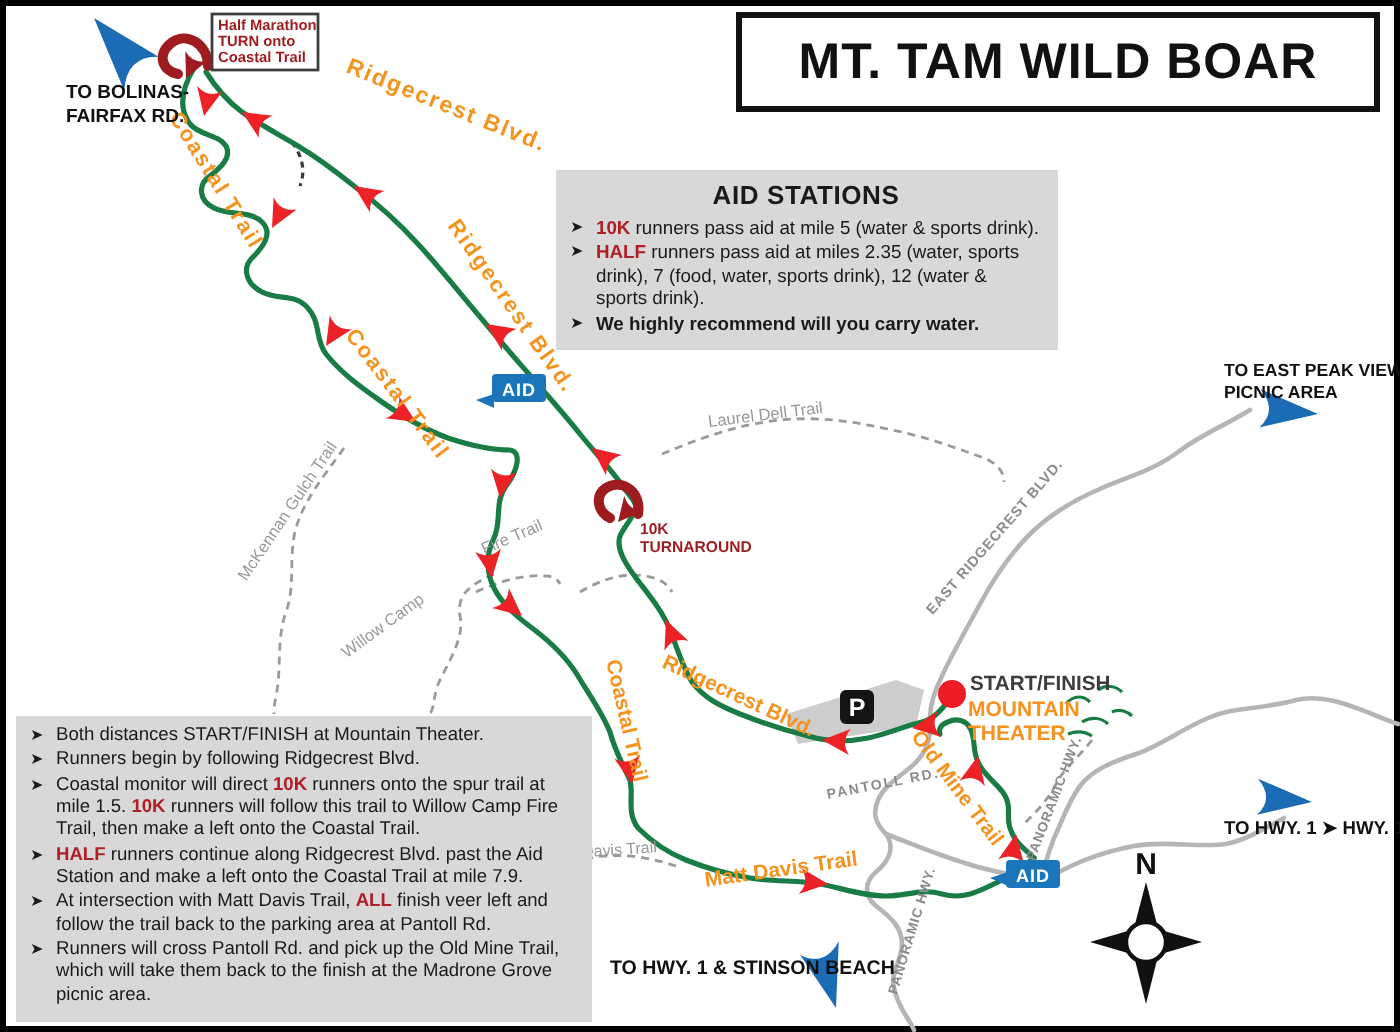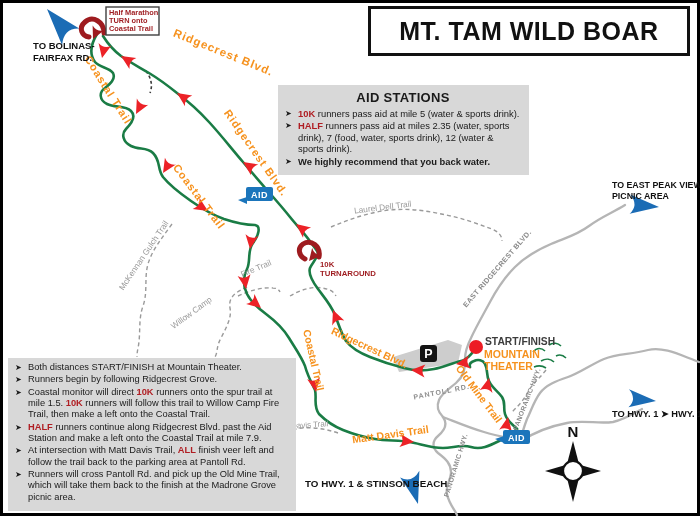--- a/index.html
+++ b/index.html
@@ -188,32 +188,32 @@
   <div class="bl">
     <span class="bm">➤</span>
     <span class="bt"><span class="rw">10K</span><span> runners pass aid at mile 5 (water &amp; sports drink).</span></span>
   </div>
   <div class="bl">
     <span class="bm">➤</span>
     <span class="bt"><span class="rw">HALF</span><span> runners pass aid at miles 2.35 (water, sports drink), 7 (food, water, sports drink), 12 (water &amp; sports drink).</span></span>
   </div>
   <div class="bl">
     <span class="bm">➤</span>
-    <span class="bt bold"><span>We highly recommend that you back water.</span></span>
+    <span class="bt bold"><span>We highly recommend will you carry water.</span></span>
   </div>
 </div>
 
 <div id="coursebox" class="overlay graybox">
   <div class="bl">
     <span class="bm">➤</span>
     <span class="bt"><span>Both distances START/FINISH at Mountain Theater.</span></span>
   </div>
   <div class="bl">
     <span class="bm">➤</span>
-    <span class="bt"><span>Runners begin by following Ridgecrest Grove.</span></span>
+    <span class="bt"><span>Runners begin by following Ridgecrest Blvd.</span></span>
   </div>
   <div class="bl">
     <span class="bm">➤</span>
     <span class="bt"><span>Coastal monitor will direct </span><span class="rw">10K</span><span> runners onto the spur trail at mile 1.5. </span><span class="rw">10K</span><span> runners will follow this trail to Willow Camp Fire Trail, then make a left onto the Coastal Trail.</span></span>
   </div>
   <div class="bl">
     <span class="bm">➤</span>
     <span class="bt"><span class="rw">HALF</span><span> runners continue along Ridgecrest Blvd. past the Aid Station and make a left onto the Coastal Trail at mile 7.9.</span></span>
   </div>
   <div class="bl">

